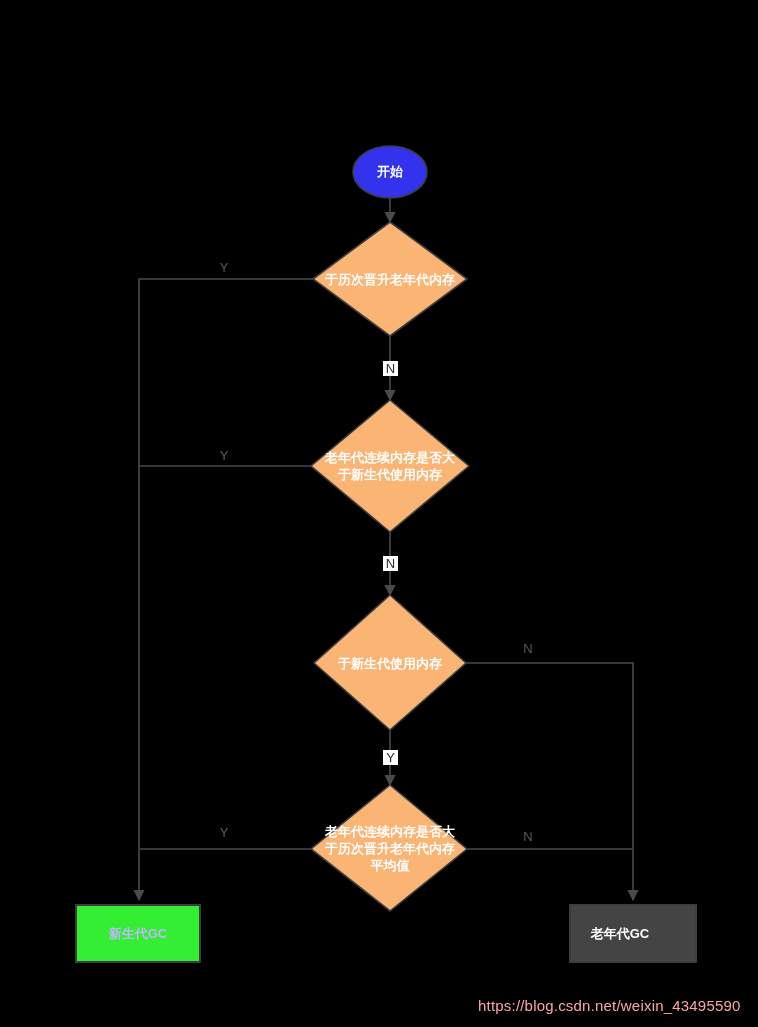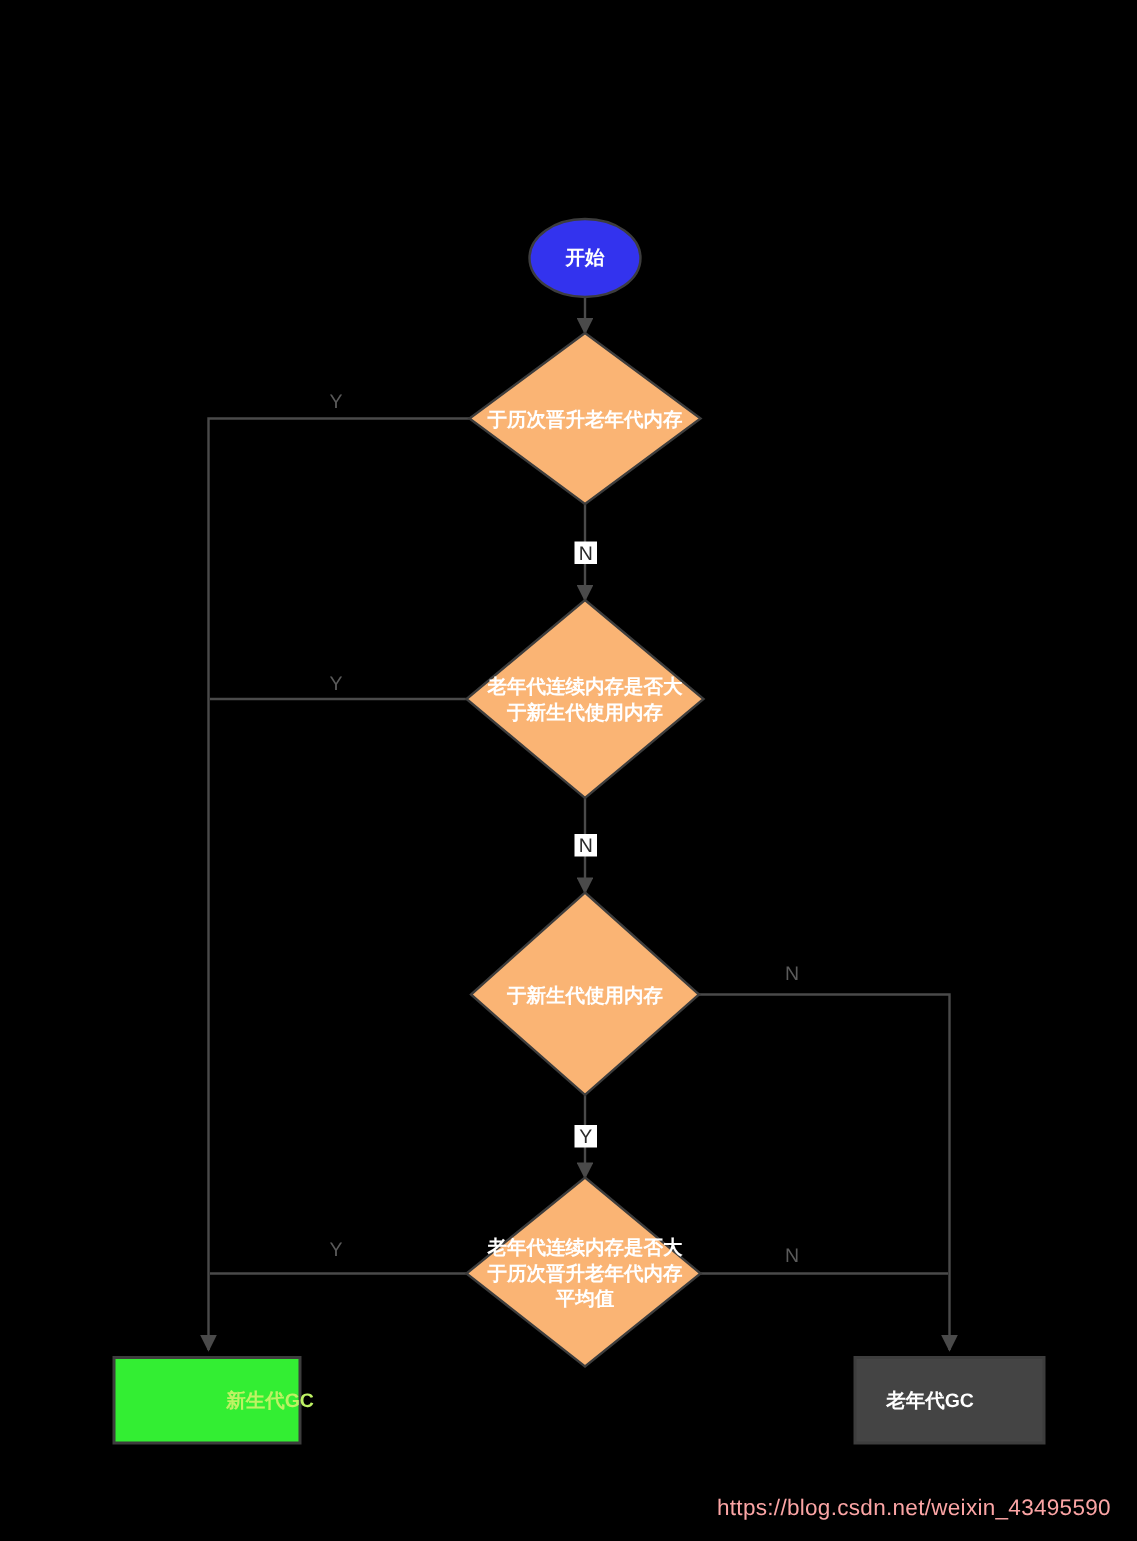--- a/index.html
+++ b/index.html
@@ -29,22 +29,21 @@
     color: #ffffff;
     font-size: 13px;
     font-weight: bold;
     line-height: 17px;
     text-align: center;
     white-space: pre-line;
     pointer-events: none;
     letter-spacing: 0px;
   }
   .node-label.dark {
-    color: #bef264;
-    margin-left: 42px;
+    color: #c4b5fd;
   }
   .edge-label {
     position: absolute;
     color: #5a5a5a;
     font-size: 13px;
     line-height: 15px;
     text-align: center;
     font-weight: normal;
   }
   .edge-label.boxed {

